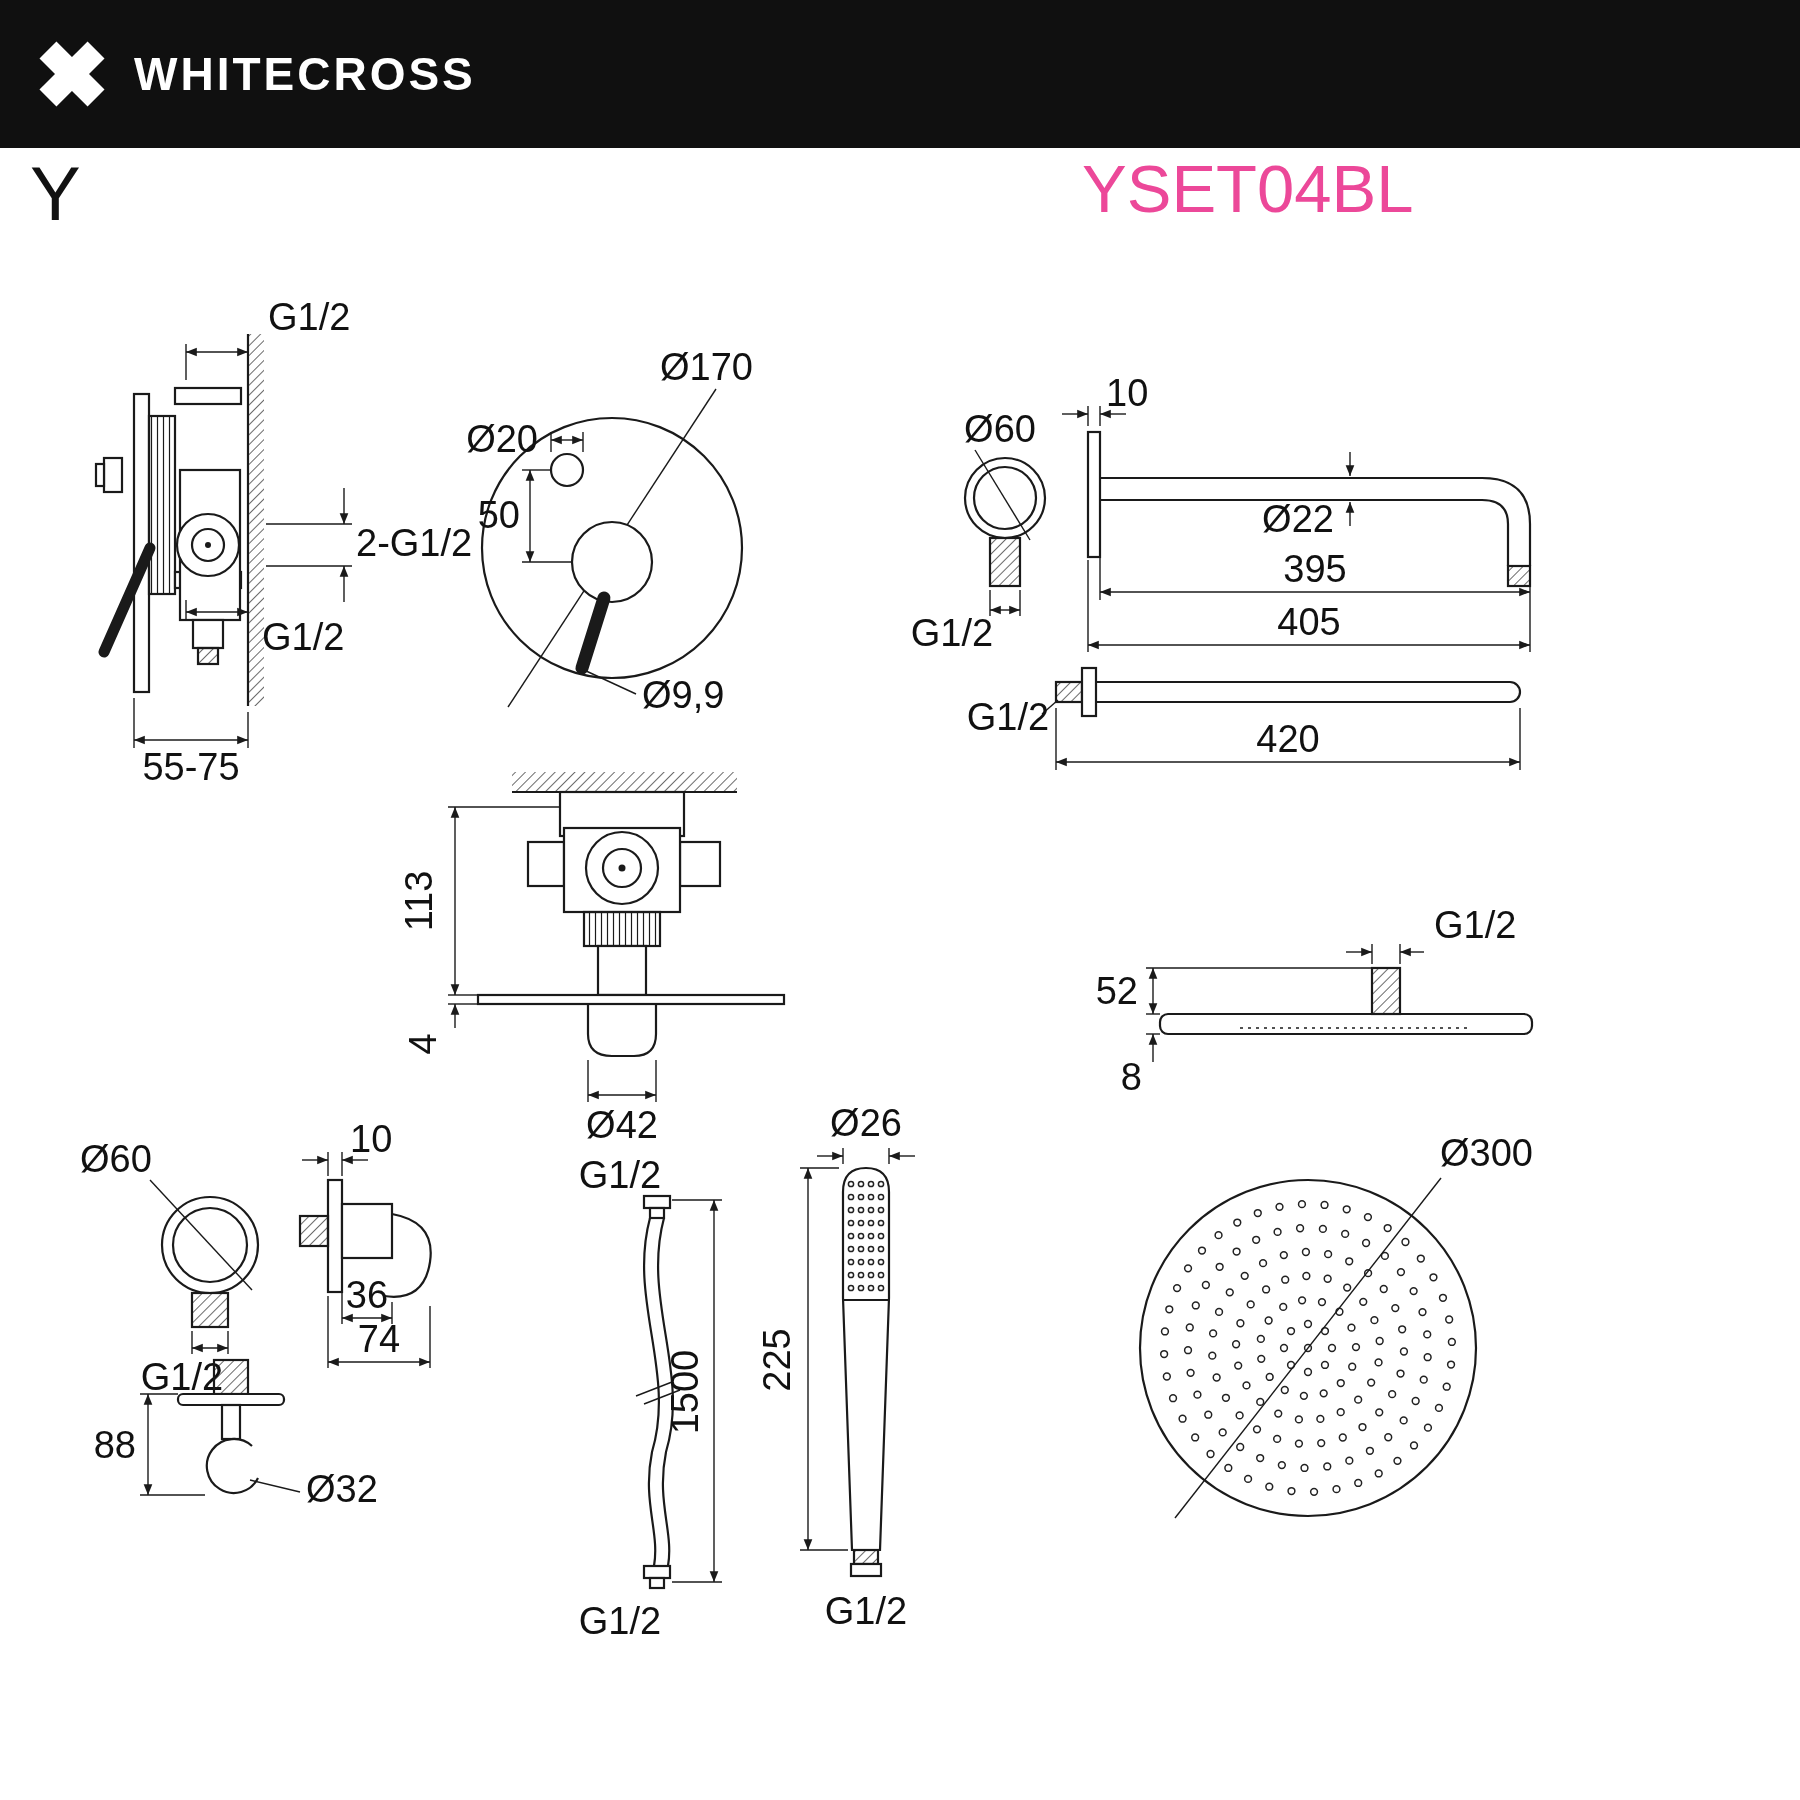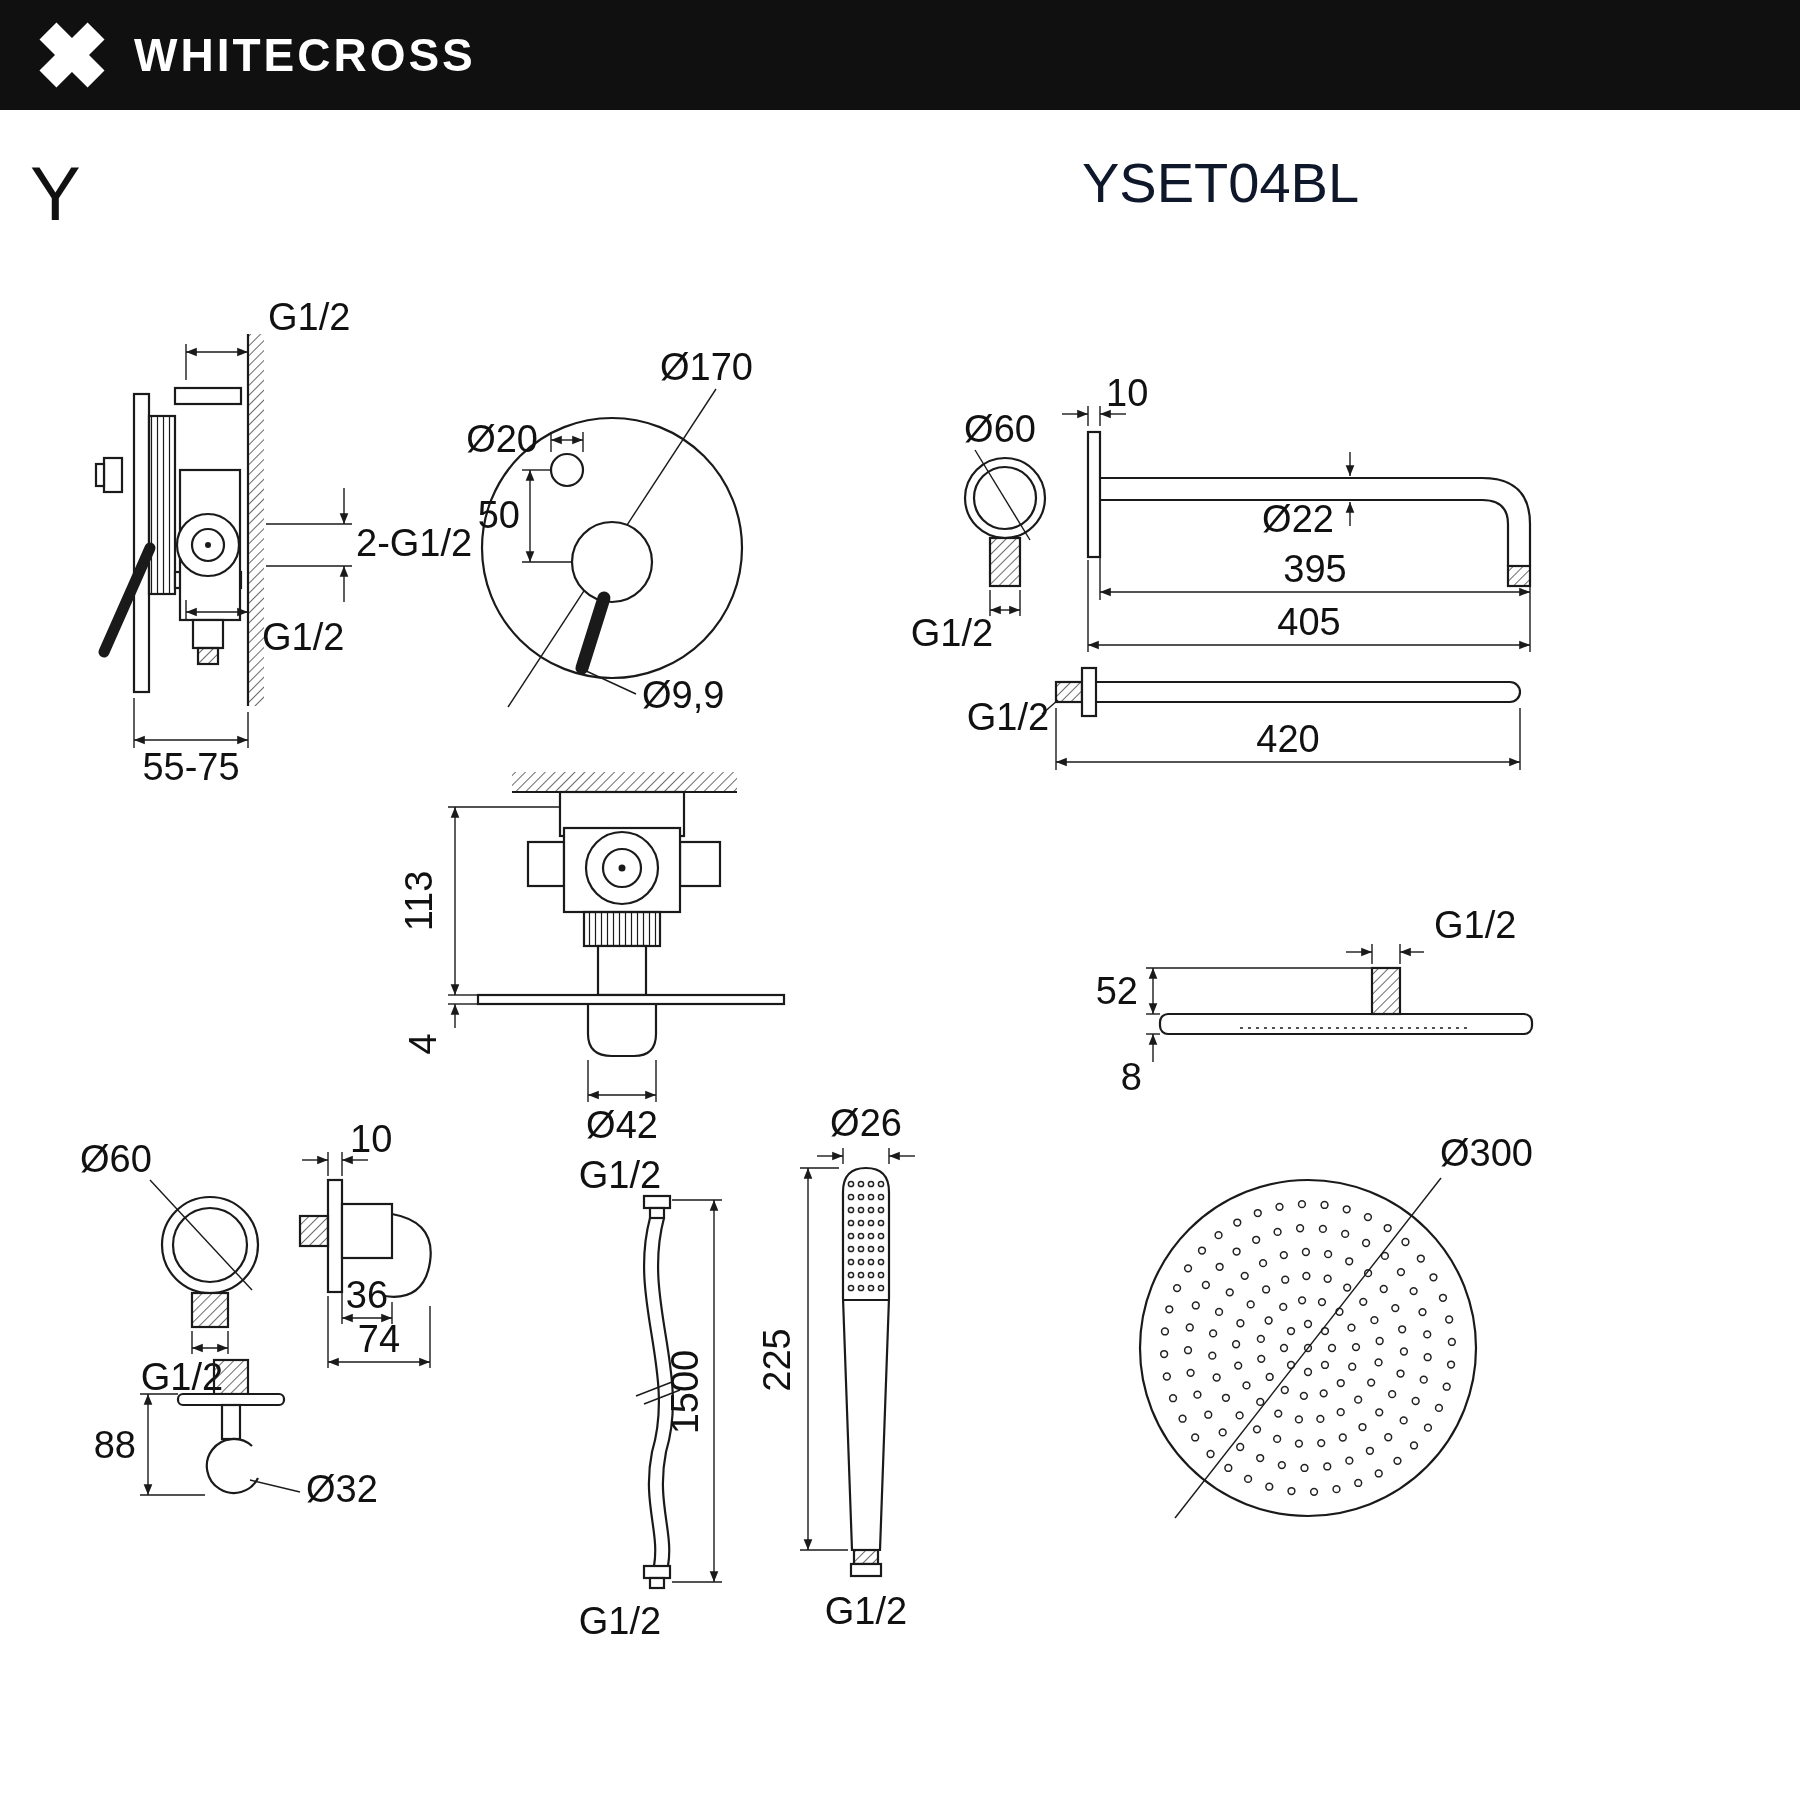--- a/index.html
+++ b/index.html
@@ -1,24 +1,24 @@
 <!DOCTYPE html>
 <html><head>
 <meta charset="utf-8">
 <style>
   html,body{margin:0;padding:0;background:#fff;}
   .page{position:relative;width:1800px;height:1800px;background:#fff;overflow:hidden;
         font-family:"Liberation Sans",sans-serif;}
   .drawing{position:absolute;left:0;top:0;}
-  .header{position:absolute;left:0;top:0;width:1800px;height:110px;background:#101010;
+  .header{position:absolute;left:0;top:0;width:1800px;height:148px;background:#101010;
           display:flex;align-items:center;}
   .brand{color:#fff;font-size:46px;font-weight:700;letter-spacing:3px;margin-left:24px;}
   .logo{margin-left:34px;}
   .title-y{position:absolute;left:30px;top:150px;font-size:76px;color:#111;}
-  .title-model{position:absolute;left:1082px;top:150px;font-size:56px;color:#0f172a;}
+  .title-model{position:absolute;left:1082px;top:150px;font-size:67px;color:#ec4899;}
   .ln{stroke:#1a1a1a;stroke-width:2.2;fill:none;}
   .lnh{stroke:#1a1a1a;stroke-width:2.2;}
   .thin{stroke:#1a1a1a;stroke-width:1.4;fill:none;}
   .fillw{fill:#fff;}
   svg text{font-family:"Liberation Sans",sans-serif;fill:#111;}
   .dim{font-size:38px;}
   .nozzle{stroke:#222;stroke-width:1.5;fill:none;}
 </style>
 </head>
 <body>

